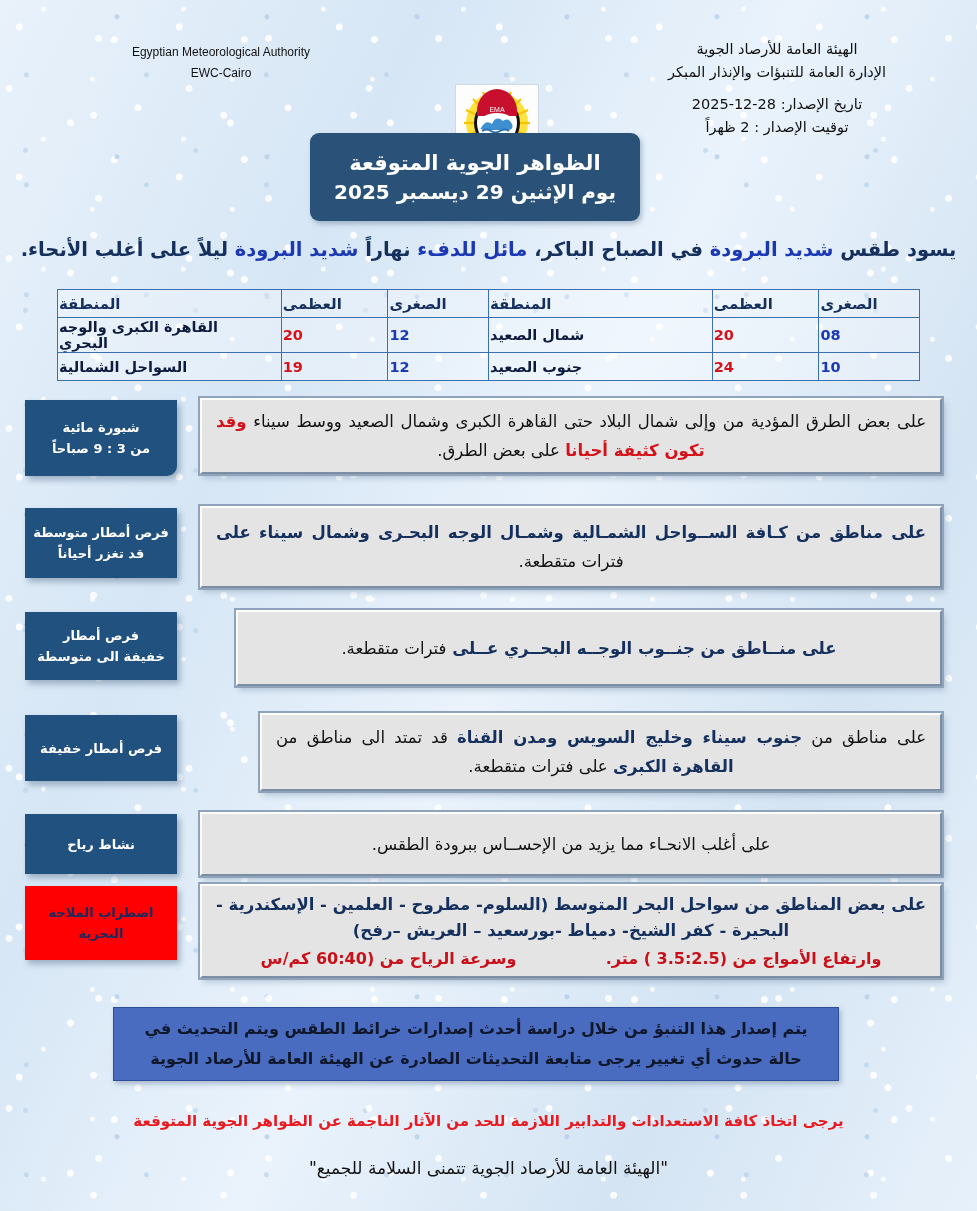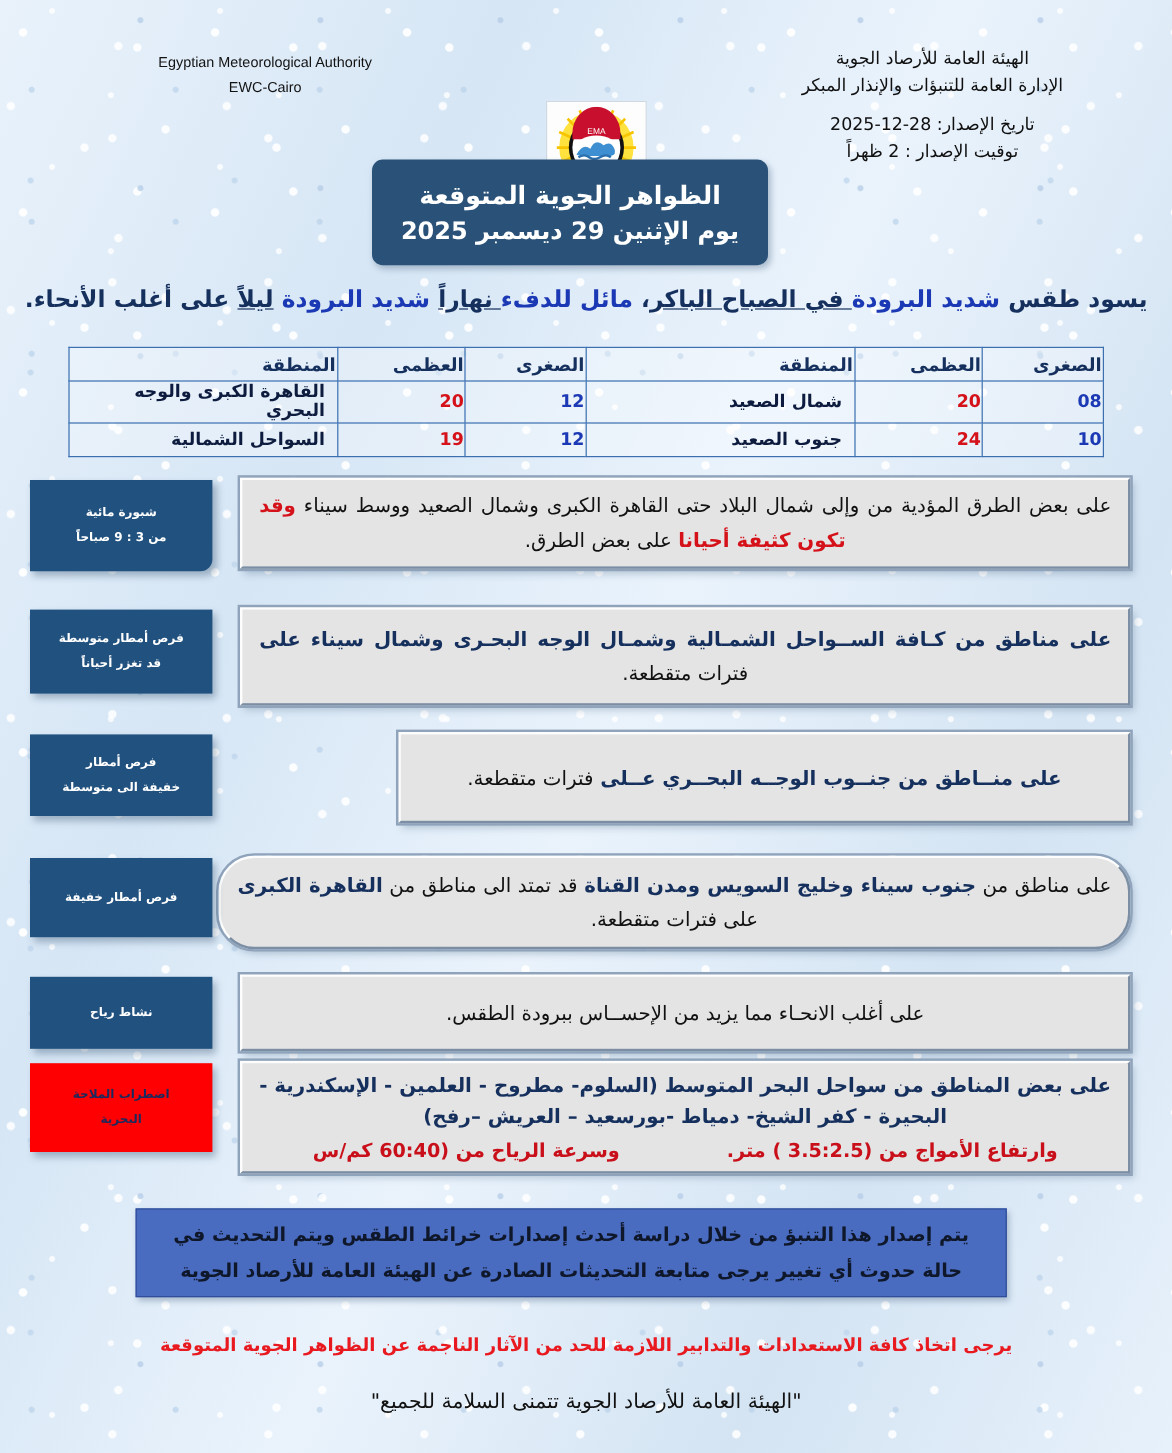--- a/index.html
+++ b/index.html
@@ -60,29 +60,29 @@
   }
   .title-banner .l1{color:#fff;font-size:21px;font-weight:bold;line-height:30px;}
   .title-banner .l2{color:#fff;font-size:20px;font-weight:bold;line-height:29px;}
 
   
   .summary{
     position:absolute;top:238px;left:0;width:977px;text-align:center;
     font-size:19.5px;font-weight:bold;color:#16305e;white-space:nowrap;
   }
   .summary .blue{color:#1c39b5;}
-  .summary .u{text-decoration:underline;}
+  .summary .u{}
 
   
   table.temps{
     position:absolute;left:57px;top:289px;width:863px;
     border-collapse:collapse;table-layout:fixed;
   }
   table.temps th,table.temps td{
-    border:1px solid #3b6fb0;height:25px;text-align:right;
+    border:1px solid #3b6fb0;height:25px;text-align:left;
     font-size:14.5px;font-weight:bold;background:rgba(255,255,255,.30);
   }
   table.temps th{color:#16305e;font-size:15px;}
   th.hmax{color:#d5121a;}
   th.hmin{color:#1c39b5;}
   td.vmax{color:#d5121a;font-size:16px;}
   td.vmin{color:#1c39b5;font-size:16px;}
   td.region{color:#0d1b3e;font-size:15px;padding-right:10px;text-align:center;}
   col.c-reg{width:218px;}
   col.c-max{width:104px;}
@@ -105,21 +105,21 @@
   .desc p.j{text-align:justify;text-align-last:center;}
   .nv{color:#16305e;font-weight:bold;}
   .rd{color:#d5121a;font-weight:bold;}
   .blk{color:#111;}
   .smallred{color:#c9101a;font-weight:bold;font-size:16px;}
 
   .tag{
     position:absolute;left:25px;width:152px;
     background:#20517f;color:#fff;
     display:flex;align-items:center;justify-content:center;
-    text-align:center;font-size:10px;font-weight:bold;line-height:21px;
+    text-align:center;font-size:13px;font-weight:bold;line-height:21px;
     box-shadow:3px 4px 6px rgba(60,90,120,.40);
     box-sizing:border-box;padding:4px 6px;
   }
   .tag.r1{border-radius:0 0 10px 0;}
   .tag.danger{background:#fe0002;color:#1b2a5e;}
 
   
   .notice{
     position:absolute;left:113px;top:1007px;width:724px;height:72px;
     background:#4a6cc0;border:1px solid #2f4d99;
@@ -261,33 +261,33 @@
     </div>
     <div class="tag" style="top:2px;height:70px;">
       <span>
         <span>فرص أمطار متوسطة</span><br>
         <span>قد تغزر أحياناً</span>
       </span>
     </div>
   </div>
 
   <div class="row" style="top:610px;height:82px;">
-    <div class="desc" style="top:0;height:76px;width:610px;">
+    <div class="desc" style="top:0;height:76px;width:706px;">
       <p><span class="nv">على منــاطق من جنــوب الوجــه البحــري عــلى </span><span class="blk">فترات متقطعة.</span></p>
     </div>
     <div class="tag" style="top:2px;height:68px;">
       <span>
         <span>فرص أمطار</span><br>
         <span>خفيفة الى متوسطة</span>
       </span>
     </div>
   </div>
 
   <div class="row" style="top:713px;height:84px;">
-    <div class="desc" style="top:0;height:78px;width:760px;border-radius:30px;">
+    <div class="desc" style="top:0;height:78px;width:682px;">
       <p class="j"><span class="blk">على مناطق من </span><span class="nv">جنوب سيناء  وخليج السويس ومدن القناة</span><span class="blk"> قد تمتد الى مناطق من </span><span class="nv">القاهرة الكبرى</span><span class="blk"> على فترات متقطعة.</span></p>
     </div>
     <div class="tag" style="top:2px;height:66px;">
       <span>فرص أمطار خفيفة</span>
     </div>
   </div>
 
   <div class="row" style="top:812px;height:70px;">
     <div class="desc" style="top:0;height:64px;width:742px;">
       <p><span class="blk">على أغلب الانحـاء مما يزيد من الإحســاس ببرودة الطقس.</span></p>

